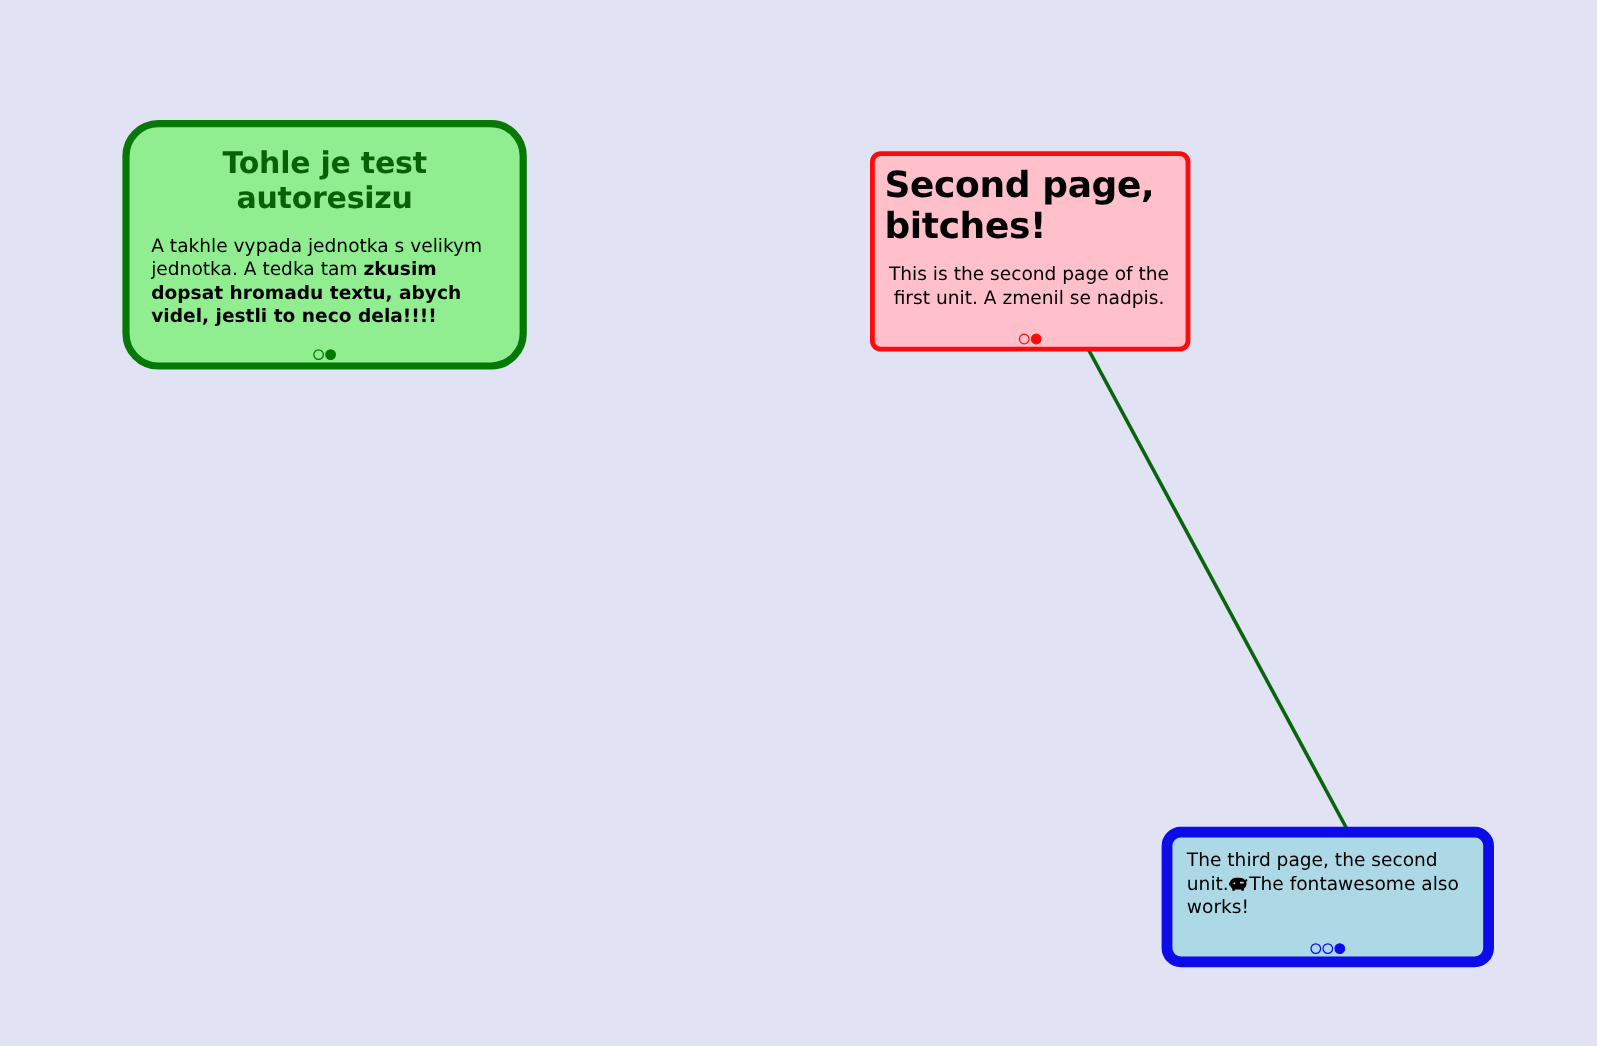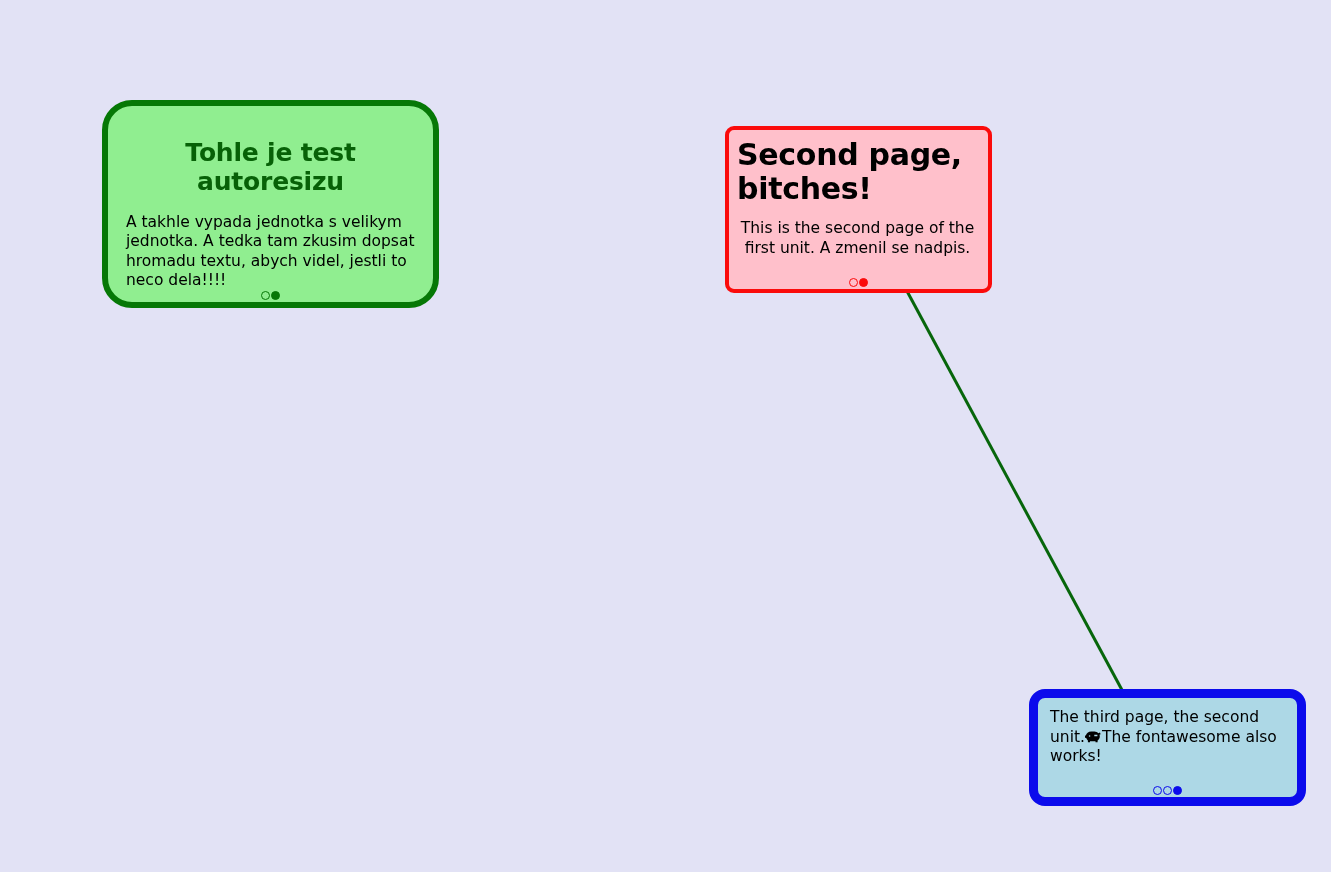--- a/index.html
+++ b/index.html
@@ -42,21 +42,21 @@
 
   
   .card-green {
     left: 102px;
     top: 100px;
     width: 337px;
     height: 208px;
     background: #90ee90;
     border: 6px solid #067806;
     border-radius: 30px;
-    padding: 32px 18px 6px 18px;
+    padding: 15px 18px 6px 18px;
   }
   .card-green .card-title {
     color: #076107;
     font-size: 25px;
     font-weight: bold;
     line-height: 1.17;
     text-align: center;
     margin: 0 0 16px 0;
     letter-spacing: -0.2px;
   }
@@ -91,39 +91,39 @@
   .card-red .card-body {
     color: #000000;
     font-size: 15.5px;
     line-height: 1.27;
     text-align: center;
     margin: 0;
   }
 
   
   .card-blue {
-    left: 1029px;
+    left: 968px;
     top: 689px;
     width: 277px;
     height: 117px;
     background: #add8e6;
     border: 9px solid #0b0bec;
     border-radius: 16px;
     padding: 10px 14px 4px 12px;
   }
   .card-blue .card-body {
     color: #000000;
     font-size: 15.5px;
     line-height: 1.27;
     text-align: left;
     margin: 0;
   }
 
   .card-body b, .card-body strong {
-    font-weight: normal;
+    font-weight: bold;
   }
 
   
   .dots {
     position: absolute;
     left: 0;
     right: 0;
     bottom: 2px;
     display: flex;
     justify-content: center;

